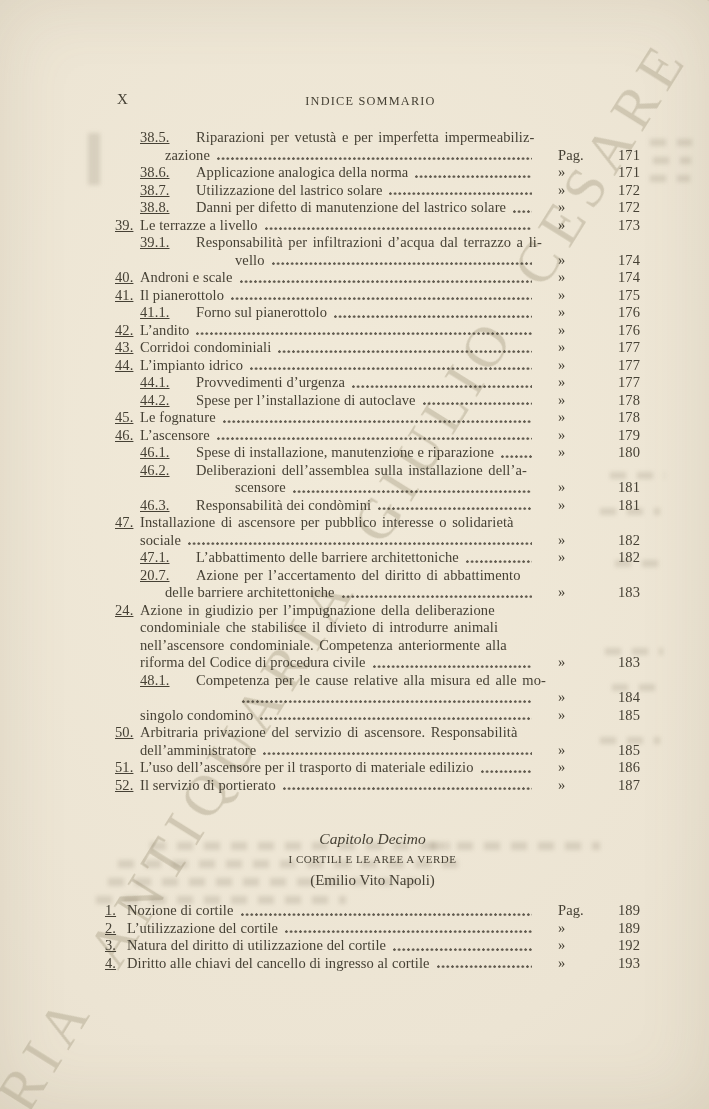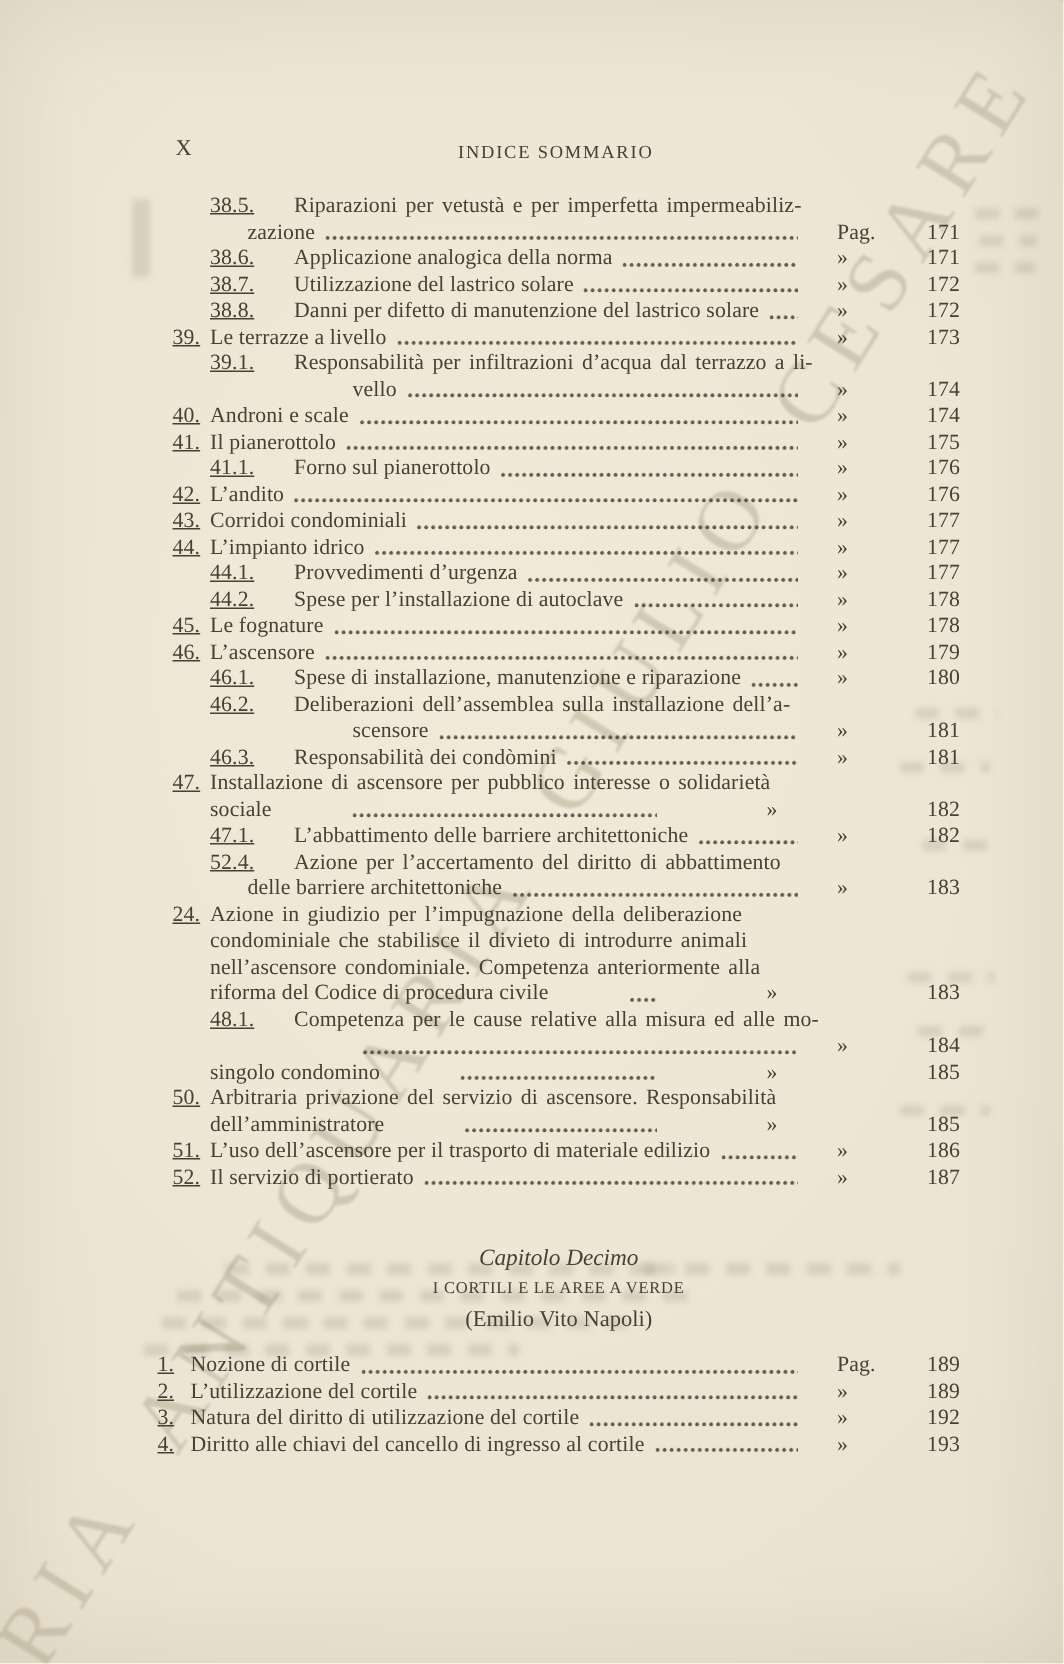--- a/index.html
+++ b/index.html
@@ -37,21 +37,21 @@
   }
   
   .toc{position:absolute;left:0;right:0;z-index:2;}
   #toc-main{top:129px;}
   #toc-chapter{top:902px;}
   .line{line-height:17.5px;font-size:14.5px;letter-spacing:.1px;}
   .line .num{display:inline-block;white-space:pre;text-decoration:underline;}
   .f-main{padding-left:115px;}  .f-main .num{width:25px;}
   .f-sub {padding-left:140px;}  .f-sub  .num{width:56px;}
   .f-ch  {padding-left:105px;}  .f-ch   .num{width:22px;}
-  .c-main{padding-left:140px;gap:47px;}
+  .c-main{padding-left:140px;}
   .c-sub {padding-left:165px;}
   .c-deep{padding-left:235px;}
   .line.just{display:block;white-space:pre;text-align:left;word-spacing:1.8px;margin-right:100px;overflow:hidden;height:17.5px;}
   .line.last{display:flex;margin-right:69px;}
   .last .num{flex:none;}
   .last .txt{flex:none;white-space:pre;text-align:right;}
   .lead{
     flex:1 1 0;min-width:4px;height:5px;align-self:flex-end;
     margin:0 26px 3px 7px;
     background-image:radial-gradient(circle at 1.4px 2.6px, rgba(66,60,49,.82) 1.05px, rgba(66,60,49,0) 1.5px);
@@ -277,21 +277,21 @@
       <div class="entry">
         <div class="line f-sub last">
           <span class="num">47.1.</span>
           <span class="txt">L’abbattimento delle barriere architettoniche</span>
           <span class="lead"></span>
           <span class="ref">»</span>
           <span class="pg">182</span>
         </div>
       </div>
       <div class="entry">
-        <div class="line f-sub just"><span class="num">52.4.</span><span class="txt">Azione per l’accertamento del diritto di abbattimento</span></div>
+        <div class="line f-sub just"><span class="num">20.7.</span><span class="txt">Azione per l’accertamento del diritto di abbattimento</span></div>
         <div class="line c-sub last">
           <span class="txt">delle barriere architettoniche</span>
           <span class="lead"></span>
           <span class="ref">»</span>
           <span class="pg">183</span>
         </div>
       </div>
       <div class="entry">
         <div class="line f-main just"><span class="num">24.</span><span class="txt">Azione in giudizio per l’impugnazione della deliberazione</span></div>
         <div class="line c-main just"><span class="txt">condominiale che stabilisce il divieto di introdurre animali</span></div>

